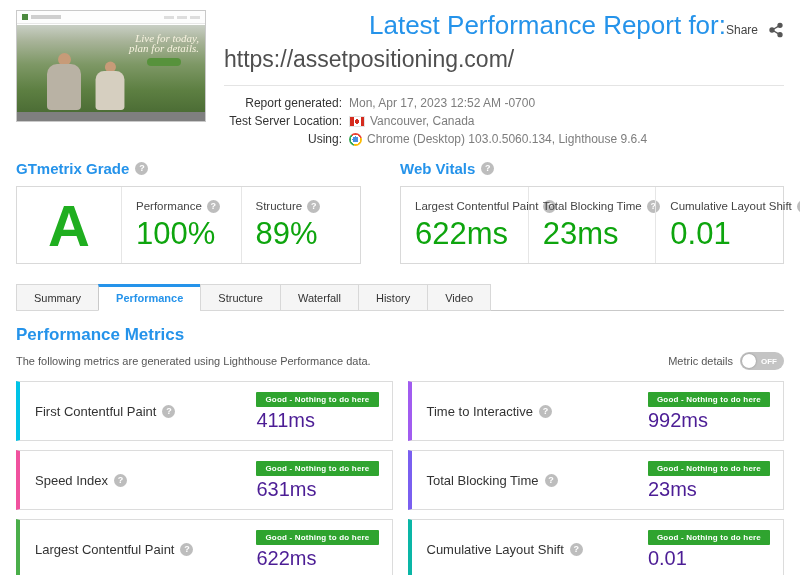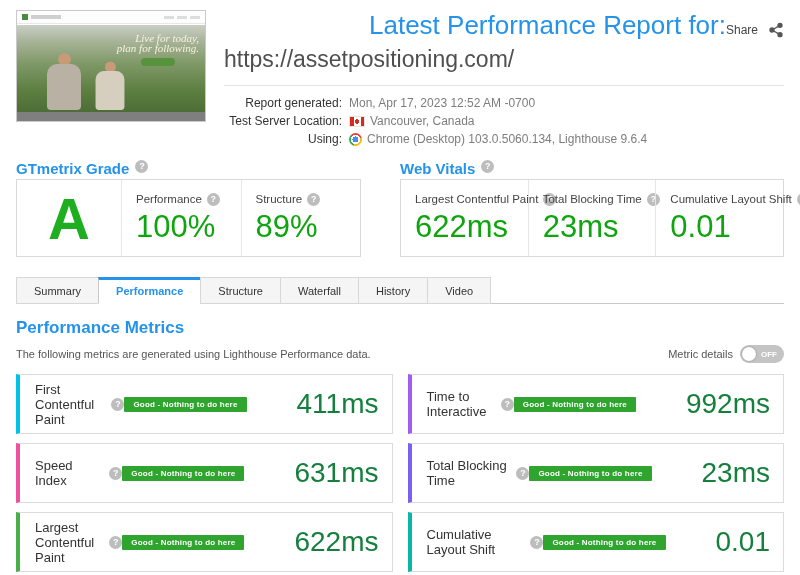--- a/index.html
+++ b/index.html
@@ -59,21 +59,21 @@
   
   .q { width:13px; height:13px; border-radius:50%; background:#bdbdbd; color:#fff;
     font-size:9px; font-weight:700; line-height:13px; text-align:center;
     display:inline-block; flex-shrink:0; cursor:pointer; }
 
   
   .scores { display:flex; gap:16px; padding:0 16px; margin-top:12px; }
   .score-section.grade-sec { width:345px; flex-shrink:0; }
   .score-section.vitals-sec { flex:1; min-width:0;padding-left:23px; }
   .section-heading { color:#2593ea; font-size:15px; font-weight:700;
-    display:flex; align-items:flex-start; gap:6px; margin-bottom:2px; }
+    display:flex; align-items:center; gap:6px; margin-bottom:9px; }
   .score-box { border:1px solid #d9d9d9; background:#fff; display:flex; align-items:stretch; height:78px; }
   .grade-letter { width:104px; display:flex; align-items:center; justify-content:center;
     font-size:58px; font-weight:700; color:#1fae1f; }
   .metric-cell { flex:1; padding:10px 14px; display:flex; flex-direction:column;
     justify-content:center; border-left:1px solid #e6e6e6; min-width:0; }
   .metric-cell.first { border-left:none; }
   .metric-label { font-size:11.5px; color:#444; display:flex; gap:5px; align-items:center; white-space:nowrap; }
   .metric-value { font-size:31px; color:#0ea50e; margin-top:4px; line-height:1.1; }
 
   
@@ -94,24 +94,24 @@
     display:flex; align-items:center; justify-content:flex-end; padding-right:7px; cursor:pointer; }
   .toggle-knob { position:absolute; left:2px; top:2px; width:14px; height:14px;
     border-radius:50%; background:#fff; box-shadow:0 0 2px rgba(0,0,0,.35); }
   .toggle-text { font-size:8px; font-weight:700; color:#fff; }
 
   .cards { display:grid; grid-template-columns:1fr 1fr; gap:9px 15px; margin-top:11px; }
   .card { --accent:#ccc; border:1px solid #dcdcdc; border-left:4px solid var(--accent);
     height:60px; display:flex; align-items:center; justify-content:space-between;
     padding:0 13px 0 15px; background:#fff; }
   .card-label { font-size:13px; color:#333; display:flex; align-items:center; gap:6px; }
-  .card-right { display:flex; flex-direction:row; align-items:center; gap:10px; }
+  .card-right { display:flex; flex-direction:column; align-items:flex-start; gap:3px; }
   .badge { background:#2fa42f; color:#fff; font-size:8px; font-weight:700;
     padding:3px 9px; border-radius:1px; letter-spacing:.2px; white-space:nowrap; }
-  .card-value { font-size:28px; color:#15803d; line-height:1;margin-left:40px; }
+  .card-value { font-size:20px; color:#4c1d95; line-height:1; }
 </style>
 </head>
 <body>
 
 <div class="page">
 
   <div class="header">
 
     <div class="thumb">
       <div class="thumb-bar">
@@ -127,21 +127,21 @@
         <div class="person p1">
           <div class="head"></div>
             <div class="body"></div>
         </div>
         <div class="person p2">
           <div class="head"></div>
             <div class="body"></div>
         </div>
         <div class="caption">
           <div>Live for today,</div>
-          <div>plan for following.</div>
+          <div>plan for details.</div>
           <div class="mini-btn"></div>
         </div>
       </div>
       <div class="thumb-footer"></div>
     </div>
 
     <div class="header-main">
       <div class="title-row">
         <h1 class="report-title">Latest Performance Report for:</h1>
         <div class="share-btn">

